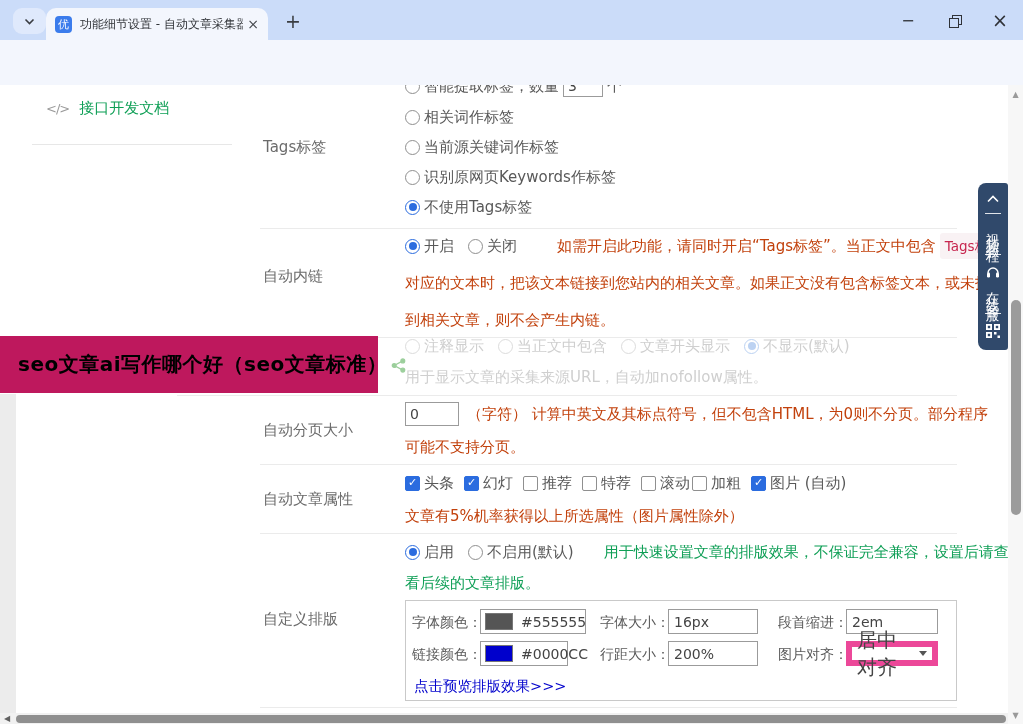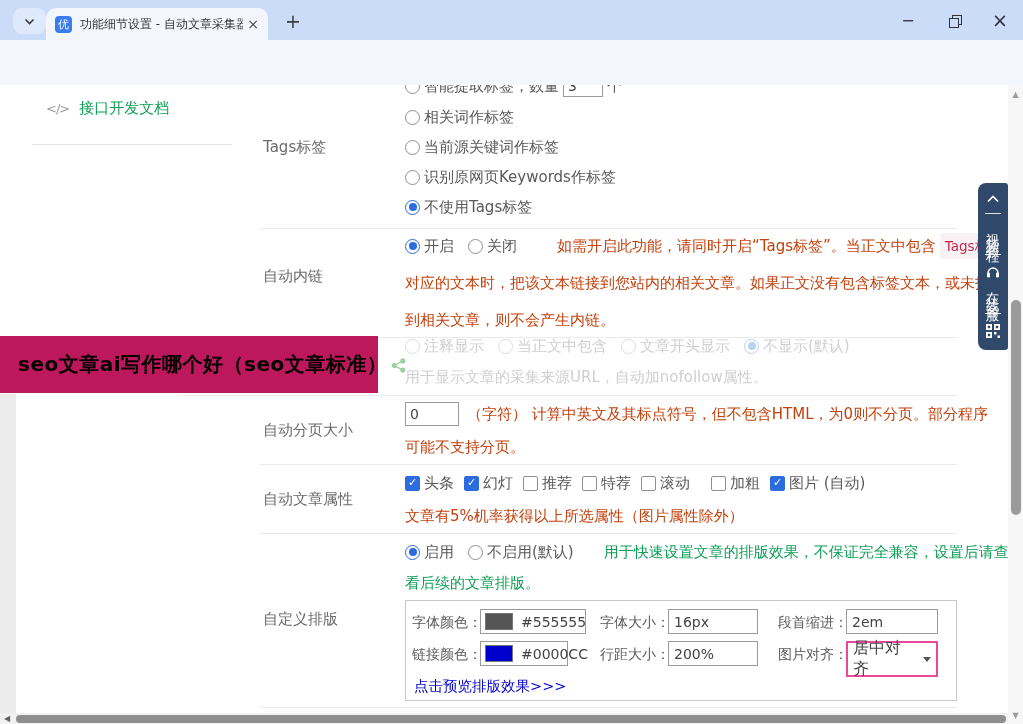--- a/index.html
+++ b/index.html
@@ -87,22 +87,22 @@
   
   .typeset-box { position:absolute; left:405px; top:515px; width:552px; height:101px; border:1px solid #c9c9c9; background:#fff; }
   .fld-label { position:absolute; font-size:14px; color:#595959; height:26px; line-height:26px; }
   .fld-input { position:absolute; height:25px; border:1px solid #9b9b9b; background:#fff; font-size:14px;
     color:#444; padding:0 5px; font-family:inherit; }
   .color-input { position:absolute; height:25px; border:1px solid #9b9b9b; background:#fff;
     display:flex; align-items:center; }
   .swatch { width:28px; height:17px; margin-left:4px; border:1px solid #777; flex:0 0 auto; }
   .swatch.grey { background:#555555; } .swatch.blue { background:#0000CC; }
   .color-val { font-size:14px; color:#444; margin-left:8px; }
-  .select-box { position:absolute; height:36px; border:2px solid #ec4899; background:#fff; display:flex;
-    align-items:center; font-size:16px; color:#444; padding:0 5px; cursor:pointer; }
+  .select-box { position:absolute; height:25px; border:6px solid #ec4899; background:#fff; display:flex;
+    align-items:center; font-size:20px; color:#444; padding:0 5px; cursor:pointer; }
   .select-arrow { width:0; height:0; border-left:4px solid transparent; border-right:4px solid transparent;
     border-top:5px solid #555; margin-left:8px; }
   .preview-link { position:absolute; left:8px; top:76px; font-size:14.5px; color:#0000cc; cursor:pointer; }
 
   
   .widget { position:absolute; left:978px; top:98px; width:30px; border-radius:8px 3px 3px 8px;
     background:#30496b; display:flex; flex-direction:column; align-items:center; padding:10px 0 10px 0; }
   .widget hr { width:16px; border:none; border-top:1px solid rgba(255,255,255,.85); margin:8px 0; }
   .vtext { writing-mode:vertical-rl; text-orientation:upright; color:#fff; font-size:13.5px;
     letter-spacing:6px; cursor:pointer; }
@@ -280,21 +280,21 @@
           <span>幻灯</span>
         </span>
       <span class="opt" style="margin-right:10px;align-items:center;">
           <span class="cbox"></span>
           <span>推荐</span>
         </span>
       <span class="opt" style="margin-right:10px;">
           <span class="cbox"></span>
           <span>特荐</span>
         </span>
-      <span class="opt" style="margin-right:21px;">
+      <span class="opt" style="margin-right:2px;">
           <span class="cbox"></span>
           <span>滚动</span>
         </span>
       <span class="opt" style="margin-right:10px;">
           <span class="cbox"></span>
           <span>加粗</span>
         </span>
       <span class="opt" style="margin-right:10px;">
           <span class="cbox on">✓</span>
           <span>图片 (自动)</span>

